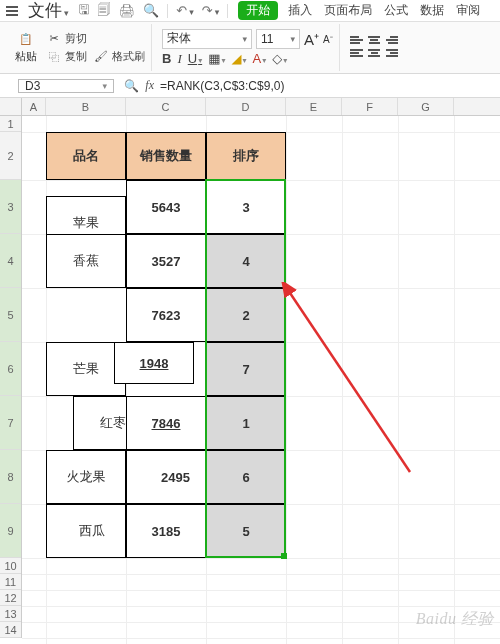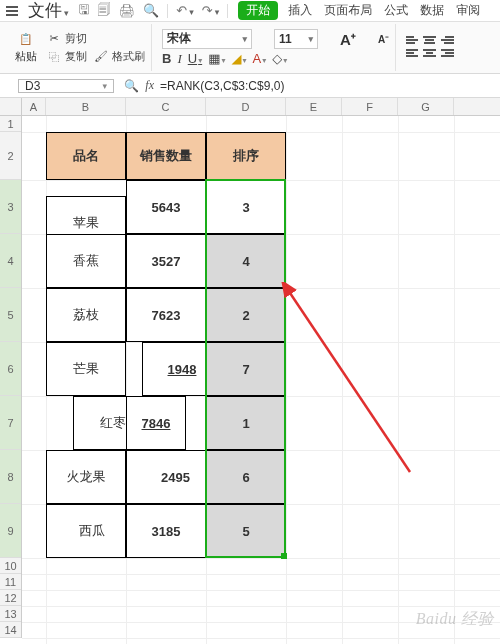--- a/index.html
+++ b/index.html
@@ -15,21 +15,21 @@
   .menubar .sep { width: 1px; height: 14px; background: #ddd; }
   .start-pill { background: #1aad19; color: #fff; border-radius: 4px; padding: 1px 8px; font-size: 12px; }
   .tabs { display: flex; gap: 12px; font-size: 12px; color: #444; }
 
   .toolbar { display: flex; align-items: stretch; height: 52px; border-bottom: 1px solid #d9d9d9; background: #fafafa; padding: 2px 4px; gap: 4px; }
   .group { display: flex; align-items: center; gap: 4px; border-right: 1px solid #e2e2e2; padding: 0 6px; }
   .big-btn { display: flex; flex-direction: column; align-items: center; justify-content: center; font-size: 11px; gap: 1px; min-width: 32px; }
   .small-btn { display: flex; align-items: center; gap: 3px; font-size: 11px; color: #444; }
   .icon { width: 16px; height: 16px; display:inline-flex; align-items:center; justify-content:center; }
   .stack { display:flex; flex-direction:column; gap:2px; }
-  .font-row { display:flex; align-items:center; gap:22px;font-weight:bold; }
+  .font-row { display:flex; align-items:center; gap:4px; }
   .combo { border:1px solid #ccc; background:#fff; height:20px; display:flex; align-items:center; padding:0 4px; font-size:12px; }
   .combo.name { width:90px; }
   .combo.size { width:44px; }
   .combo .dd { margin-left:auto; font-size:9px; color:#777; }
   .fmt-row { display:flex; gap:6px; align-items:center; font-size:13px; color:#444; }
   .fmt-row .b { font-weight:bold; }
   .fmt-row .i { font-style:italic; font-family:Georgia,serif; }
   .fmt-row .u { text-decoration:underline; }
   .mini-dd::after { content:"▾"; font-size:8px; color:#888; margin-left:1px; }
   .a-big { font-size:15px; } .a-small { font-size:10px; }
@@ -253,28 +253,27 @@
       <div class="gridline-h" style="top: 522px;"></div>
       <div class="tblcell hdrcell" style="left: 24px; top: 16px; width: 80px; height: 48px;">品名</div>
       <div class="tblcell hdrcell" style="left: 104px; top: 16px; width: 80px; height: 48px;">销售数量</div>
       <div class="tblcell hdrcell" style="left: 184px; top: 16px; width: 80px; height: 48px;">排序</div>
       <div class="tblcell " style="left: 24px; top: 80px; width: 80px; height: 54px;">苹果</div>
       <div class="tblcell boldn" style="left: 104px; top: 64px; width: 80px; height: 54px;">5643</div>
       <div class="tblcell boldn" style="left: 184px; top: 64px; width: 80px; height: 54px;">3</div>
       <div class="tblcell " style="left: 24px; top: 118px; width: 80px; height: 54px; text-align: right;">香蕉</div>
       <div class="tblcell boldn" style="left: 104px; top: 118px; width: 80px; height: 54px;">3527</div>
       <div class="tblcell shadecell" style="left: 184px; top: 118px; width: 80px; height: 54px;">4</div>
-      <div class="tblcell " style="left: 24px; top: 172px; width: 80px; height: 54px;">荔枝</div>
       <div class="tblcell boldn" style="left: 104px; top: 172px; width: 80px; height: 54px;">7623</div>
       <div class="tblcell shadecell" style="left: 184px; top: 172px; width: 80px; height: 54px;">2</div>
       <div class="tblcell " style="left: 24px; top: 226px; width: 80px; height: 54px;">芒果</div>
-      <div class="tblcell boldn" style="left: 120px; top: 226px; width: 80px; height: 54px; text-decoration: underline;">1948</div>
+      <div class="tblcell boldn" style="left: 92px; top: 226px; width: 80px; height: 42px; text-decoration: underline;">1948</div>
       <div class="tblcell shadecell" style="left: 184px; top: 226px; width: 80px; height: 54px;">7</div>
       <div class="tblcell " style="left: 24px; top: 280px; width: 80px; height: 54px; margin-left: 27px;">红枣</div>
-      <div class="tblcell boldn" style="left: 104px; top: 280px; width: 60px; height: 54px; text-decoration: underline;">7846</div>
+      <div class="tblcell boldn" style="left: 104px; top: 280px; width: 80px; height: 54px; text-decoration: underline;">7846</div>
       <div class="tblcell shadecell" style="left: 184px; top: 280px; width: 80px; height: 54px;">1</div>
       <div class="tblcell " style="left: 24px; top: 334px; width: 80px; height: 54px;">火龙果</div>
       <div class="tblcell boldn" style="left: 104px; top: 334px; width: 99px; height: 54px;">2495</div>
       <div class="tblcell shadecell" style="left: 184px; top: 334px; width: 80px; height: 54px;">6</div>
       <div class="tblcell " style="left: 24px; top: 388px; width: 80px; height: 54px; padding-left: 12px;">西瓜</div>
       <div class="tblcell boldn" style="left: 104px; top: 388px; width: 80px; height: 54px;">3185</div>
       <div class="tblcell shadecell" style="left: 184px; top: 388px; width: 80px; height: 54px;">5</div>
     </div>
 
   <div class="sel-outline" id="selOutline" style="left: 205px; top: 81px; width: 81px; height: 379px;">

